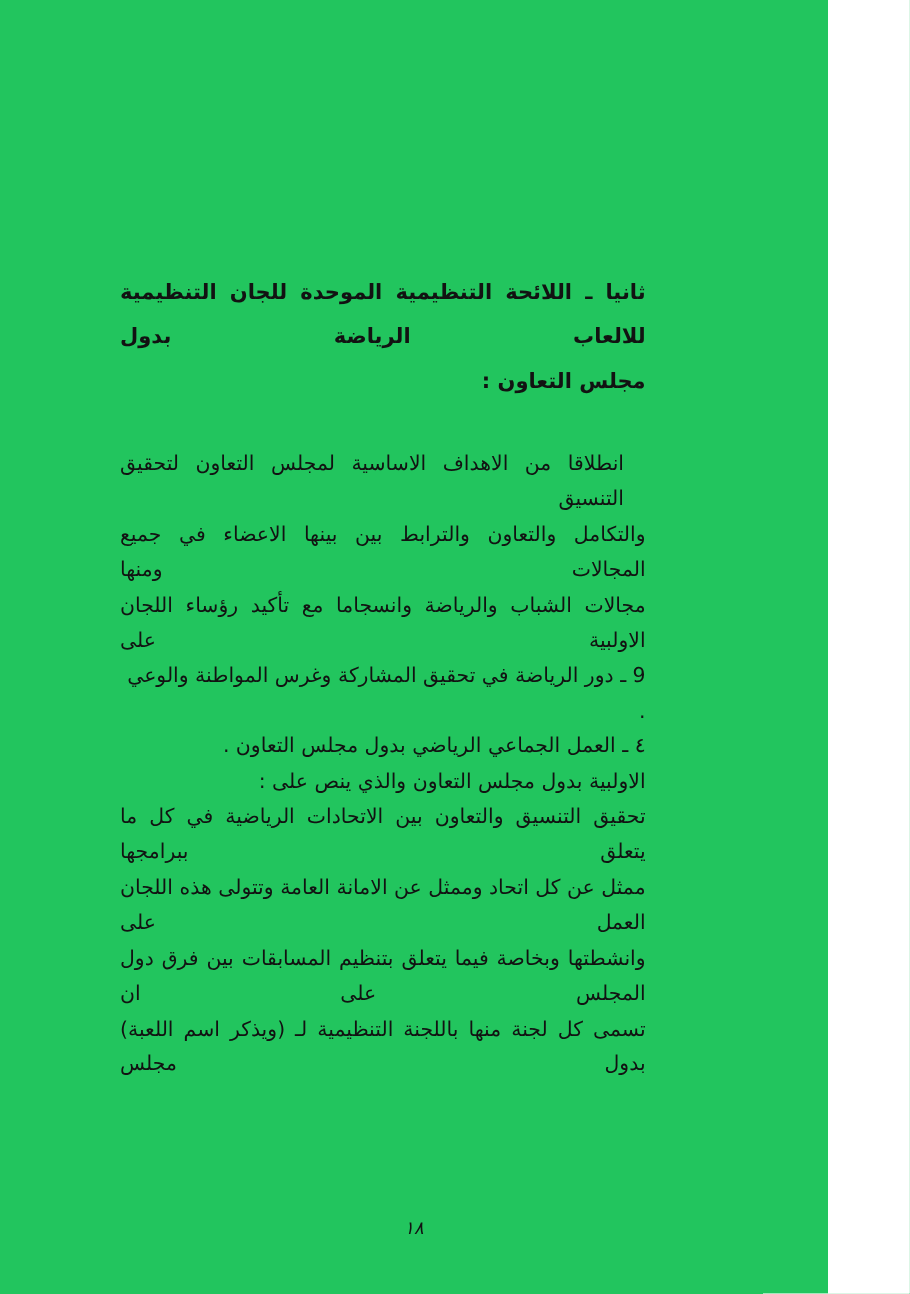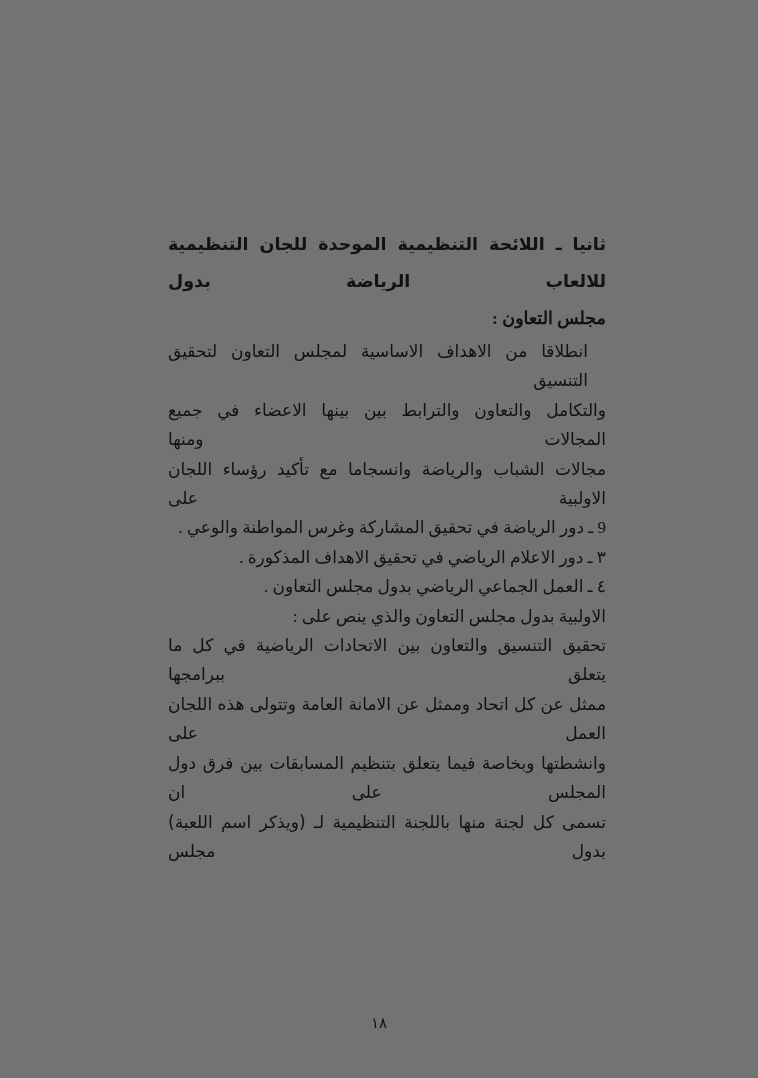--- a/index.html
+++ b/index.html
@@ -2,23 +2,23 @@
 <html lang="ar"><head>
 <meta charset="utf-8">
 <style>
   html, body {
     margin: 0;
     padding: 0;
     background: #ffffff;
   }
   .page {
     position: relative;
-    width: 758px;
+    width: 690px;
     height: 1078px;
-    background: #737373;
+    background: #22c55e;
     overflow: hidden;
     font-family: "DejaVu Sans", sans-serif;
     color: #121212;
   }
   .text-block {
     position: absolute;
     top: 226px;
     right: 152px;
     width: 438px;
     direction: rtl;
@@ -40,56 +40,56 @@
     font-size: 17px;
     line-height: 29.4px;
   }
   .justify {
     text-align: justify;
     text-align-last: justify;
   }
   .align-right {
     text-align: right;
     text-align-last: right;
-    font-family: Liberation Serif, serif;
   }
   .indent-first {
     padding-right: 18px;
+    margin-top: 36px;
   }
   .indent-wrap {
     padding-right: 48px;
   }
   .page-number {
     position: absolute;
     top: 1014px;
     left: 0;
     width: 100%;
     text-align: center;
     direction: rtl;
     font-size: 15px;
     letter-spacing: 2px;
     color: #121212;
+    font-style: italic;
   }
 </style>
 </head>
 <body>
 
 <div class="page">
 
   <div class="text-block">
 
     <div class="title-line">ثانيا ـ اللائحة التنظيمية الموحدة للجان التنظيمية للالعاب الرياضة بدول</div>
 
     <div class="title-line align-right">مجلس التعاون :</div>
 
     <div class="line justify indent-first">انطلاقا من الاهداف الاساسية لمجلس التعاون لتحقيق التنسيق</div>
     <div class="line justify">والتكامل والتعاون والترابط بين بينها الاعضاء في جميع المجالات ومنها</div>
     <div class="line justify">مجالات الشباب والرياضة وانسجاما مع تأكيد رؤساء اللجان الاولبية على</div>
     <div class="line align-right">9 ـ دور الرياضة في تحقيق المشاركة وغرس المواطنة والوعي .</div>
-    <div class="line align-right">٣ ـ دور الاعلام الرياضي في تحقيق الاهداف المذكورة .</div>
     <div class="line align-right">٤ ـ العمل الجماعي الرياضي بدول مجلس التعاون .</div>
     <div class="line align-right">الاولبية بدول مجلس التعاون والذي ينص على :</div>
     <div class="line justify">تحقيق التنسيق والتعاون بين الاتحادات الرياضية في كل ما يتعلق ببرامجها</div>
     <div class="line justify">ممثل عن كل اتحاد وممثل عن الامانة العامة وتتولى هذه اللجان العمل على</div>
     <div class="line justify">وانشطتها وبخاصة فيما يتعلق بتنظيم المسابقات بين فرق دول المجلس على ان</div>
     <div class="line justify">تسمى كل لجنة منها باللجنة التنظيمية لـ (ويذكر اسم اللعبة) بدول مجلس</div>
 
   </div>
 
   <div class="page-number">١٨</div>

